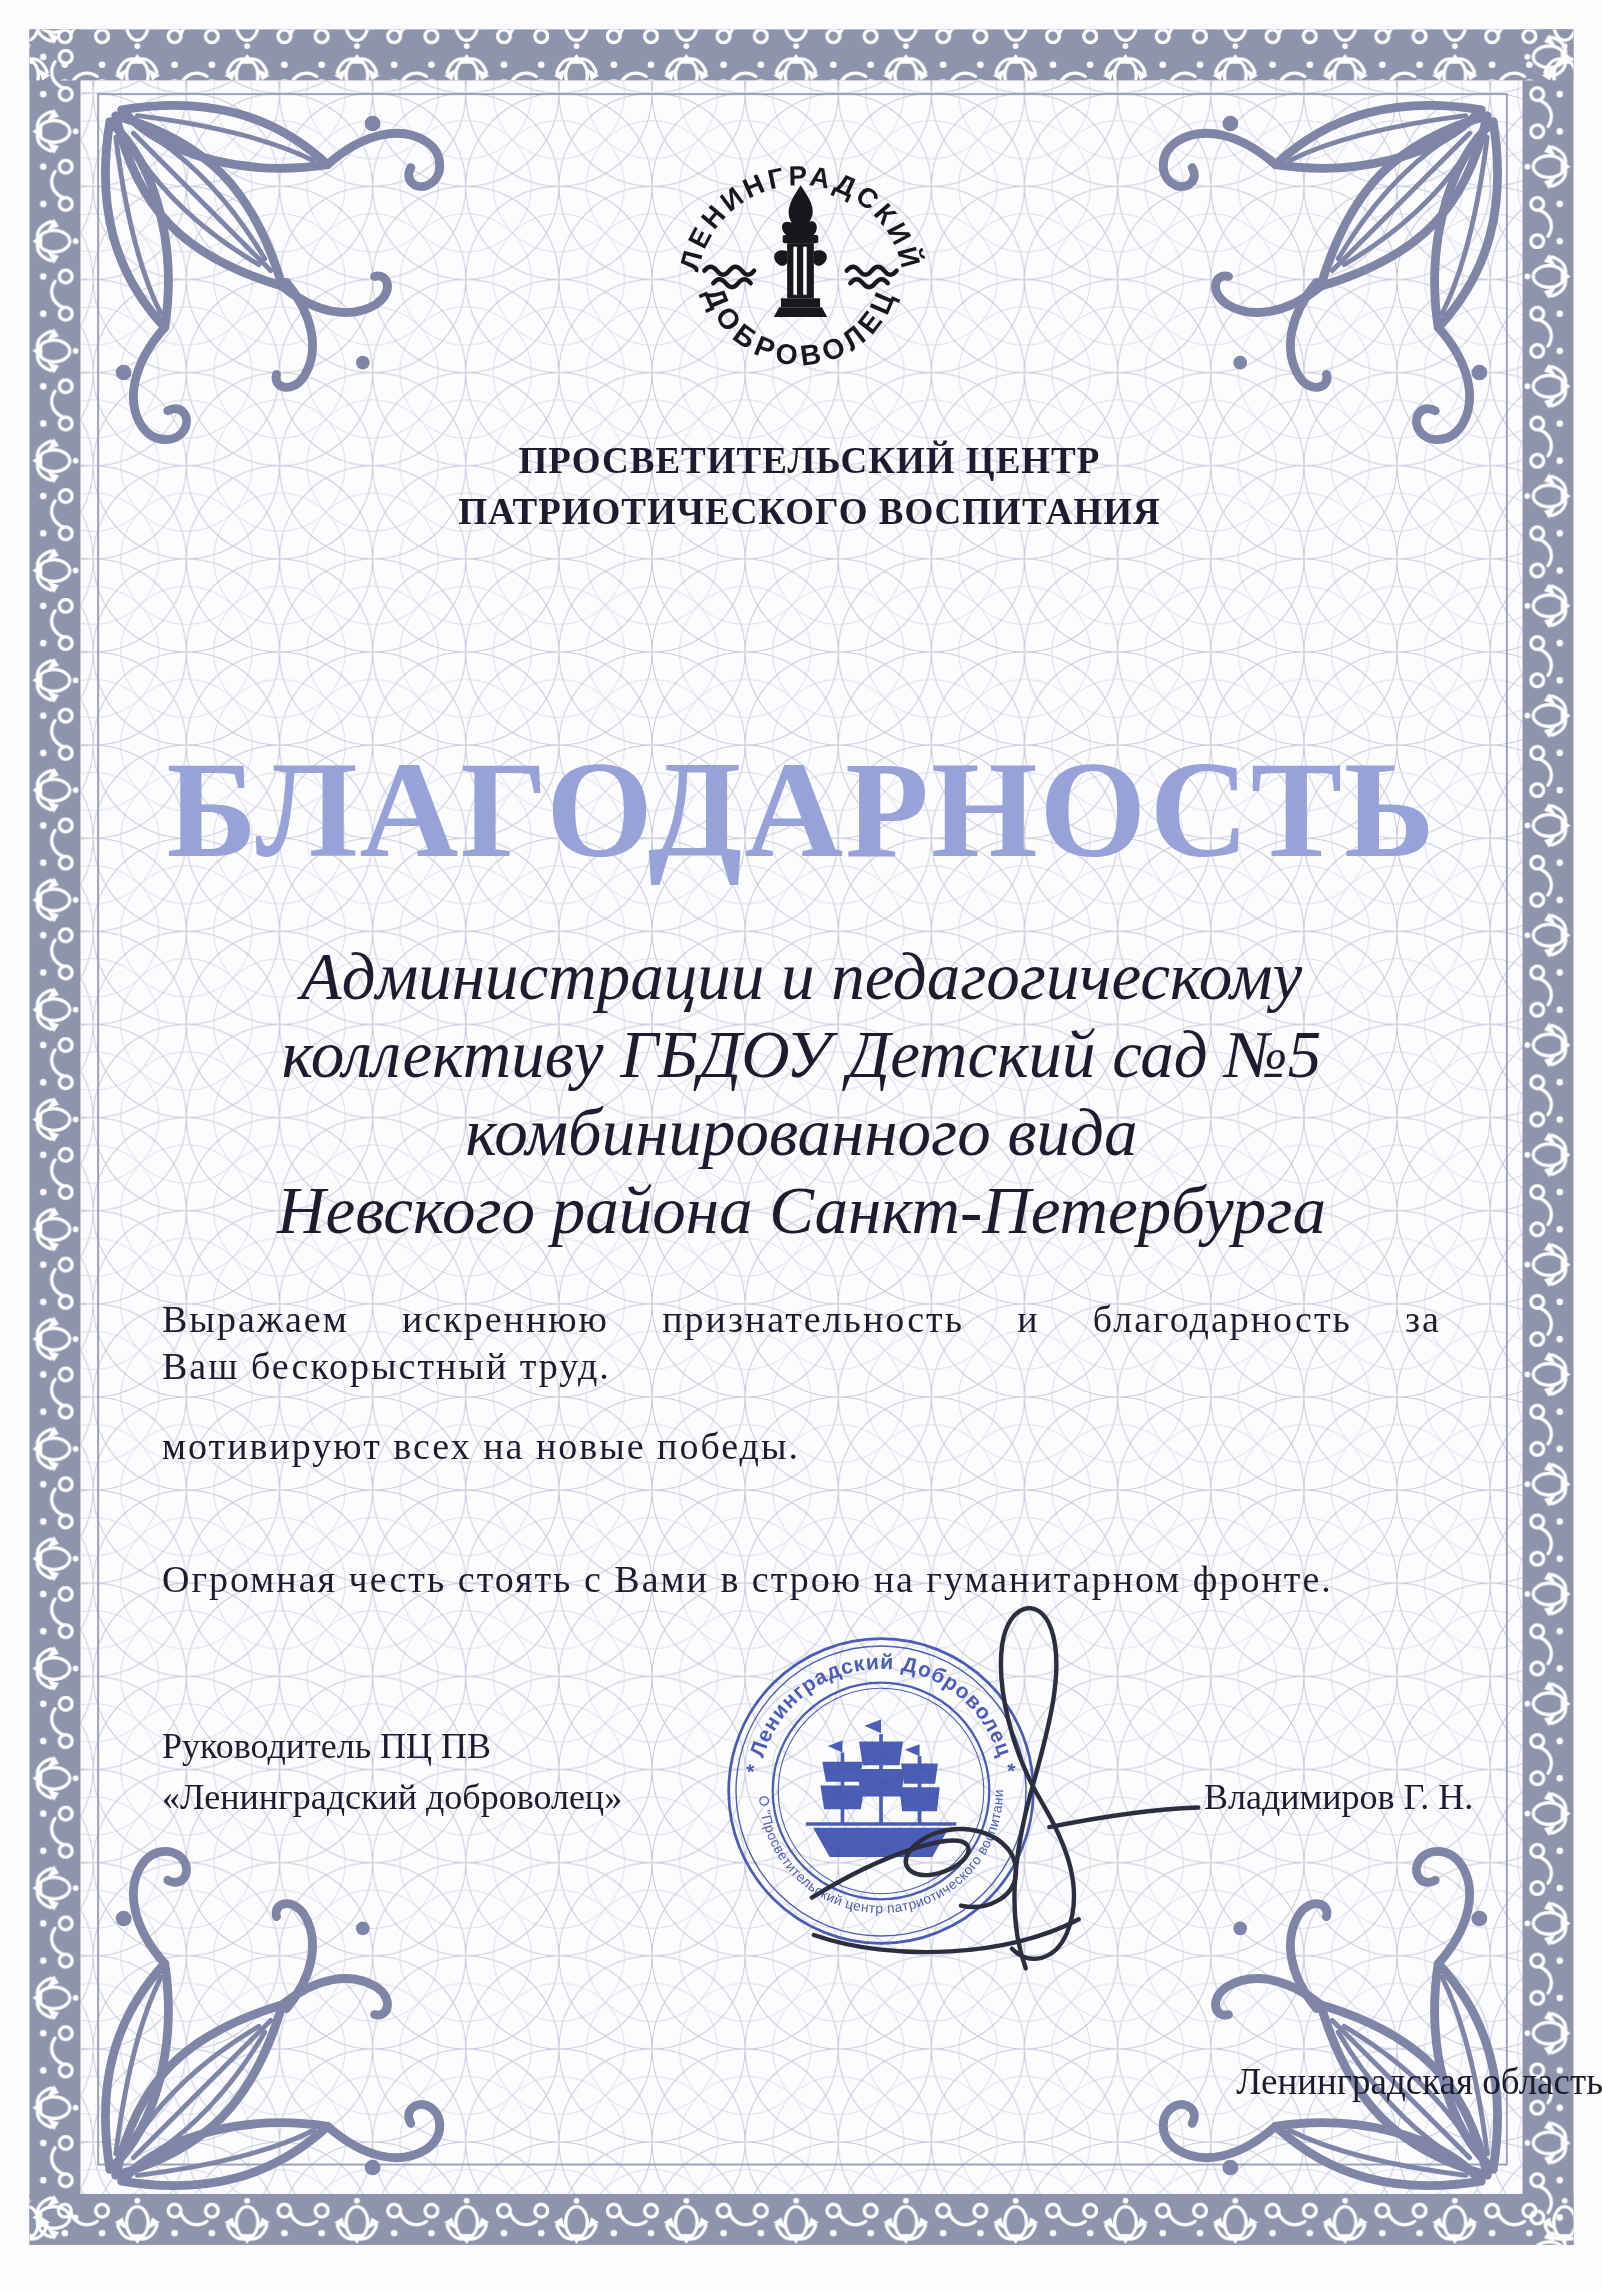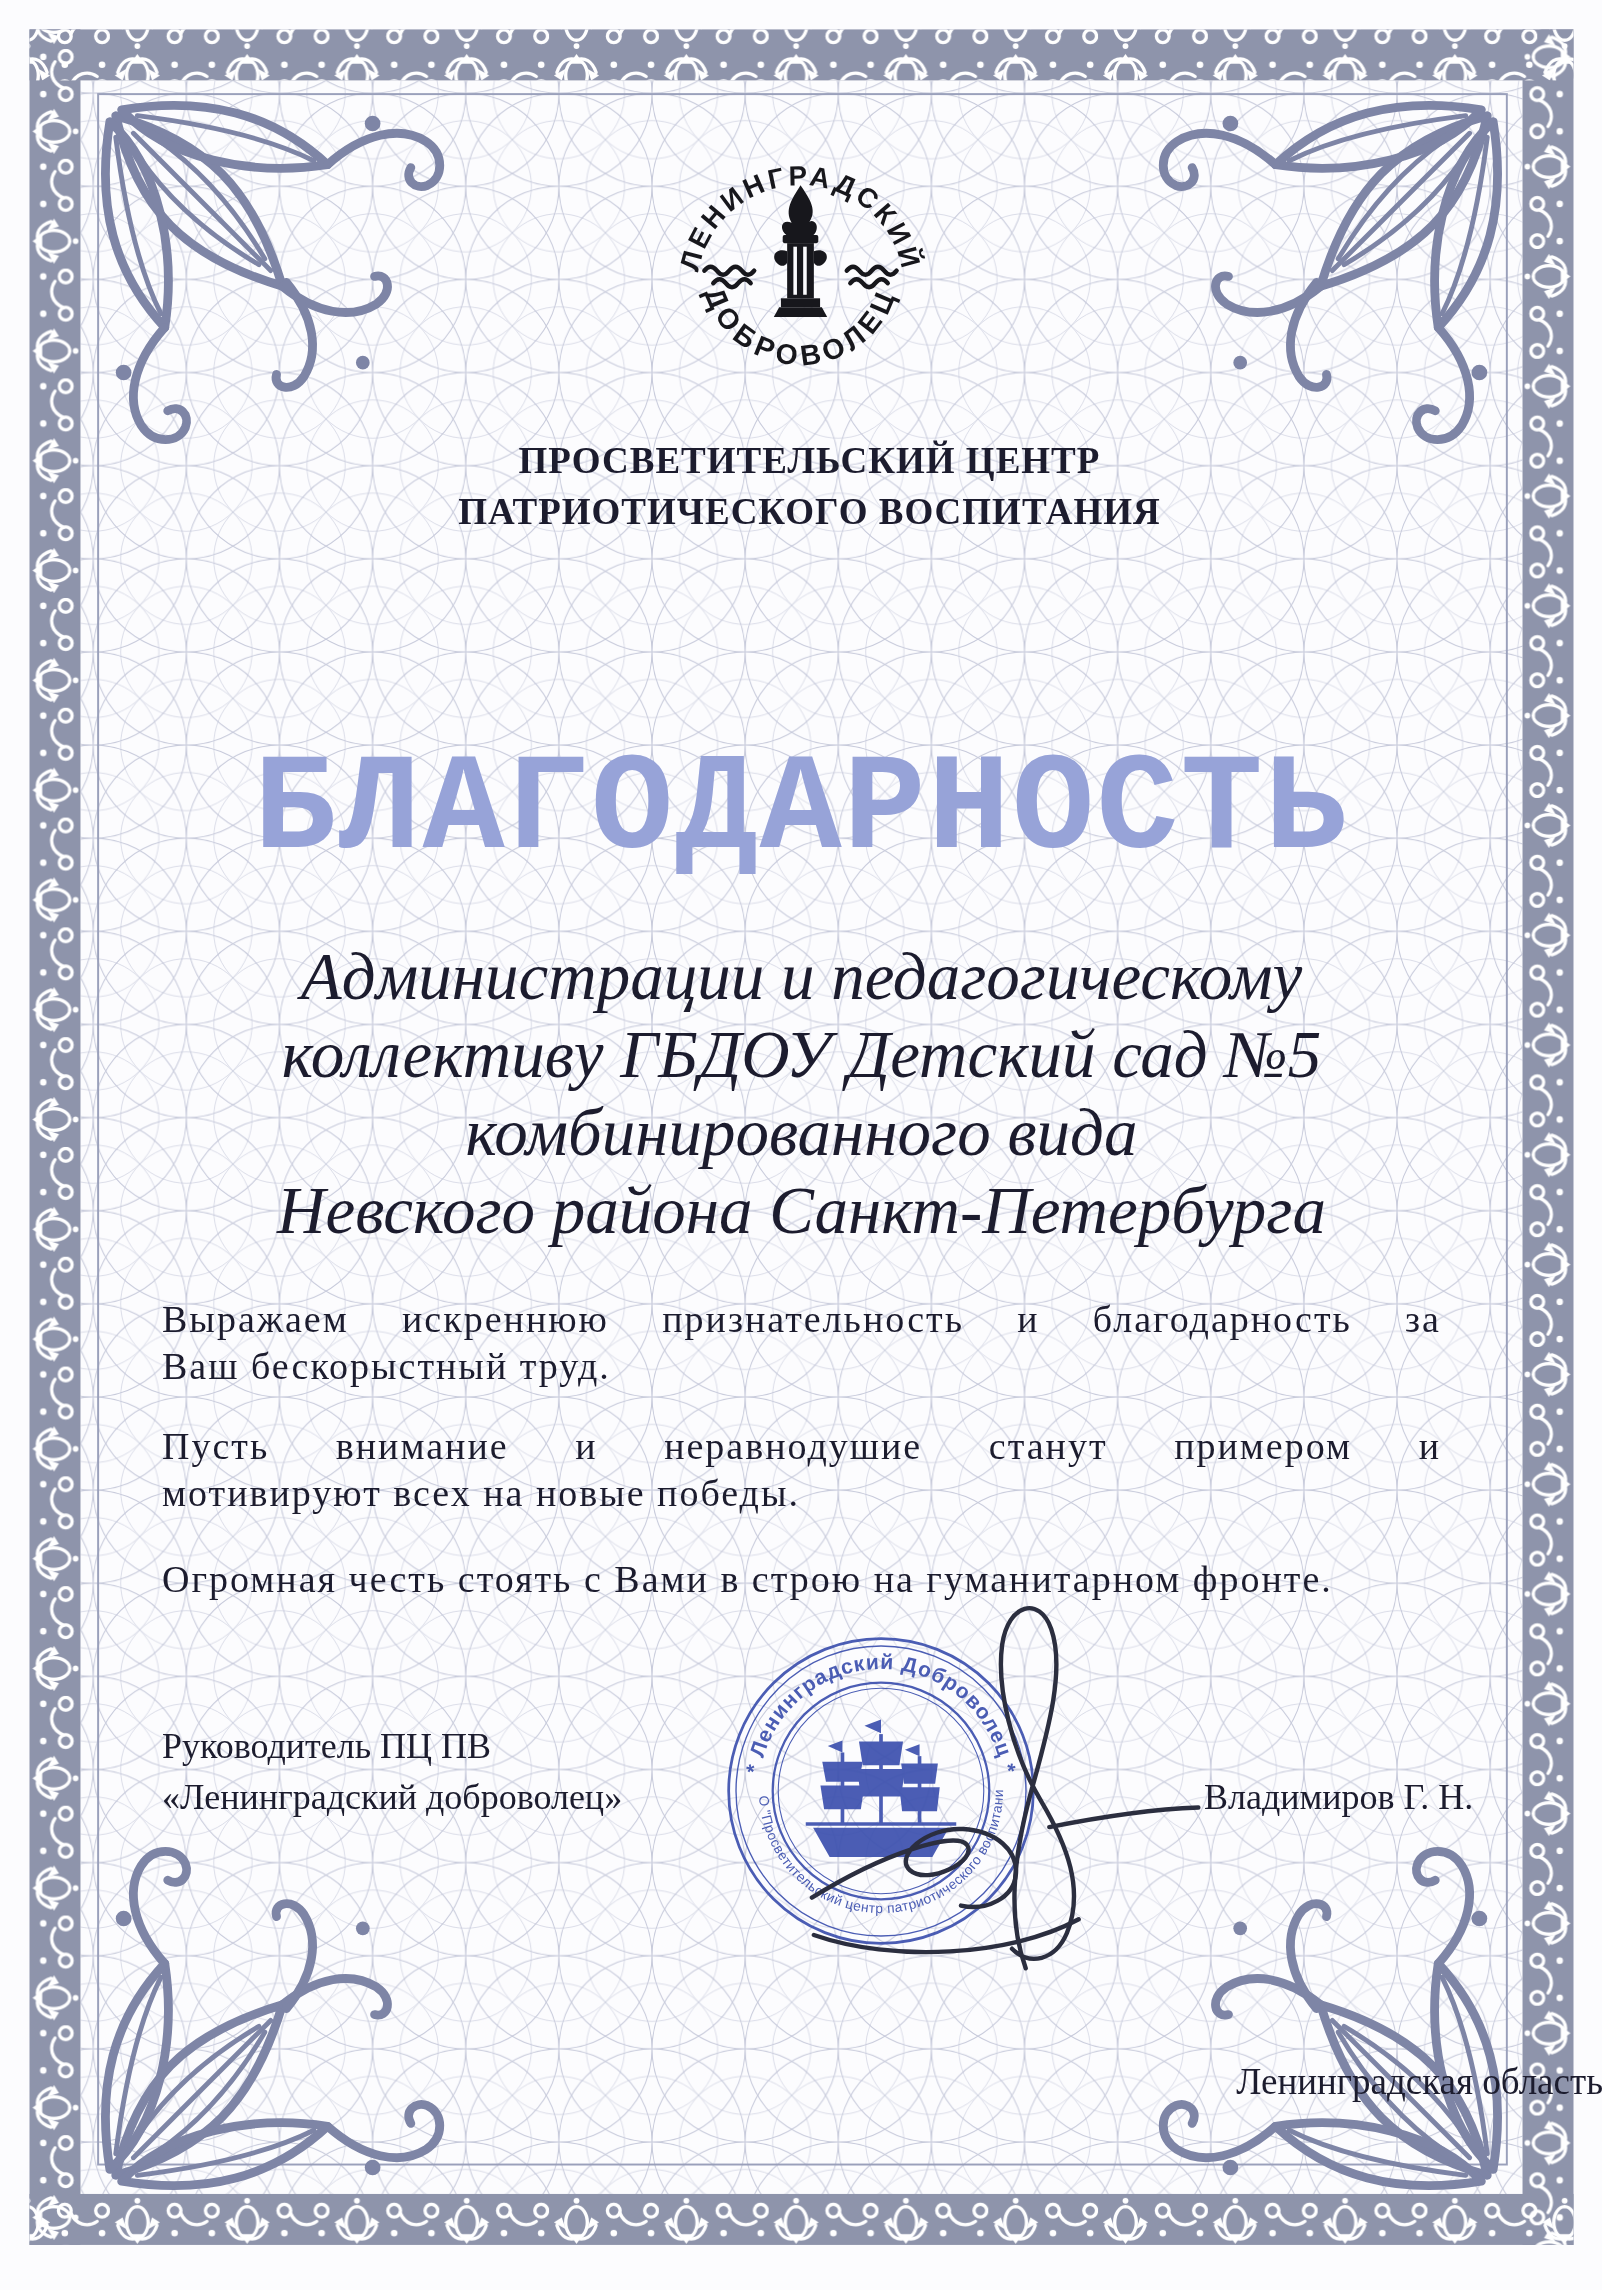--- a/index.html
+++ b/index.html
@@ -15,21 +15,21 @@
   .bgpat-c{stroke:var(--background-pattern,#c6c9da);fill:none;stroke-width:1.1;}
   .bgpat-c2{stroke:var(--background-pattern,#c6c9da);fill:none;stroke-width:0.8;opacity:.8;}
   .thin-frame{fill:none;stroke:#9aa0bb;stroke-width:2;}
   .orn{stroke:var(--corner-ornament,#7e85a6);fill:none;stroke-width:9;stroke-linecap:round;stroke-linejoin:round;}
   .orn-thin{stroke:var(--corner-ornament,#7e85a6);fill:none;stroke-width:5;stroke-linecap:round;}
   .orn-dot{fill:var(--corner-ornament,#7e85a6);stroke:none;}
 
   .org{position:absolute;left:0;top:435px;width:100%;z-index:3;text-align:center;
        font-weight:bold;font-size:37px;line-height:51px;letter-spacing:1px;margin-left:8px;}
   .title{position:absolute;left:0;top:737px;width:100%;z-index:3;text-align:center;
-       font-weight:bold;font-size:137px;line-height:147px;letter-spacing:2px;color:var(--title-color,#97a3d8);font-family:Liberation Mono, monospace;}
+       font-weight:bold;font-size:137px;line-height:147px;letter-spacing:2px;color:var(--title-color,#97a3d8);}
   .recipient{position:absolute;left:0;top:929px;width:100%;z-index:3;text-align:center;
        font-style:italic;font-size:67px;line-height:78px;margin-top:8px;}
   .para{position:absolute;left:162px;width:1279px;z-index:3;font-size:38px;line-height:47px;letter-spacing:2px;}
   .p1{top:1296px}.p2{top:1423px}.p3{top:1556px}
   .jl{text-align:justify;text-align-last:justify;}
   .sig-role{position:absolute;left:162px;top:1721px;z-index:3;font-size:36px;line-height:51px;}
   .sig-name{position:absolute;left:1204px;top:1776px;z-index:3;font-size:36px;}
   .footer-region{position:absolute;left:0;top:2060px;width:100%;z-index:3;text-align:right;font-size:37px;}
   .footer-year{position:absolute;left:0;top:2107px;width:100%;z-index:3;text-align:center;font-size:37px;}
 
@@ -169,21 +169,20 @@
     <div>коллективу ГБДОУ Детский сад №5</div>
     <div>комбинированного вида</div>
     <div>Невского района Санкт-Петербурга</div>
   </div>
 
   <div class="para p1">
     <div class="jl">Выражаем искреннюю признательность и благодарность за</div>
     <div>Ваш бескорыстный труд.</div>
   </div>
   <div class="para p2">
-    <div class="jl">Пусть внимание и неравнодушие станут примером и</div>
     <div>мотивируют всех на новые победы.</div>
   </div>
   <div class="para p3">
     <div>Огромная честь стоять с Вами в строю на гуманитарном фронте.</div>
   </div>
 
   <div class="sig-role">
     <div>Руководитель ПЦ ПВ</div>
     <div>«Ленинградский доброволец»</div>
   </div>

